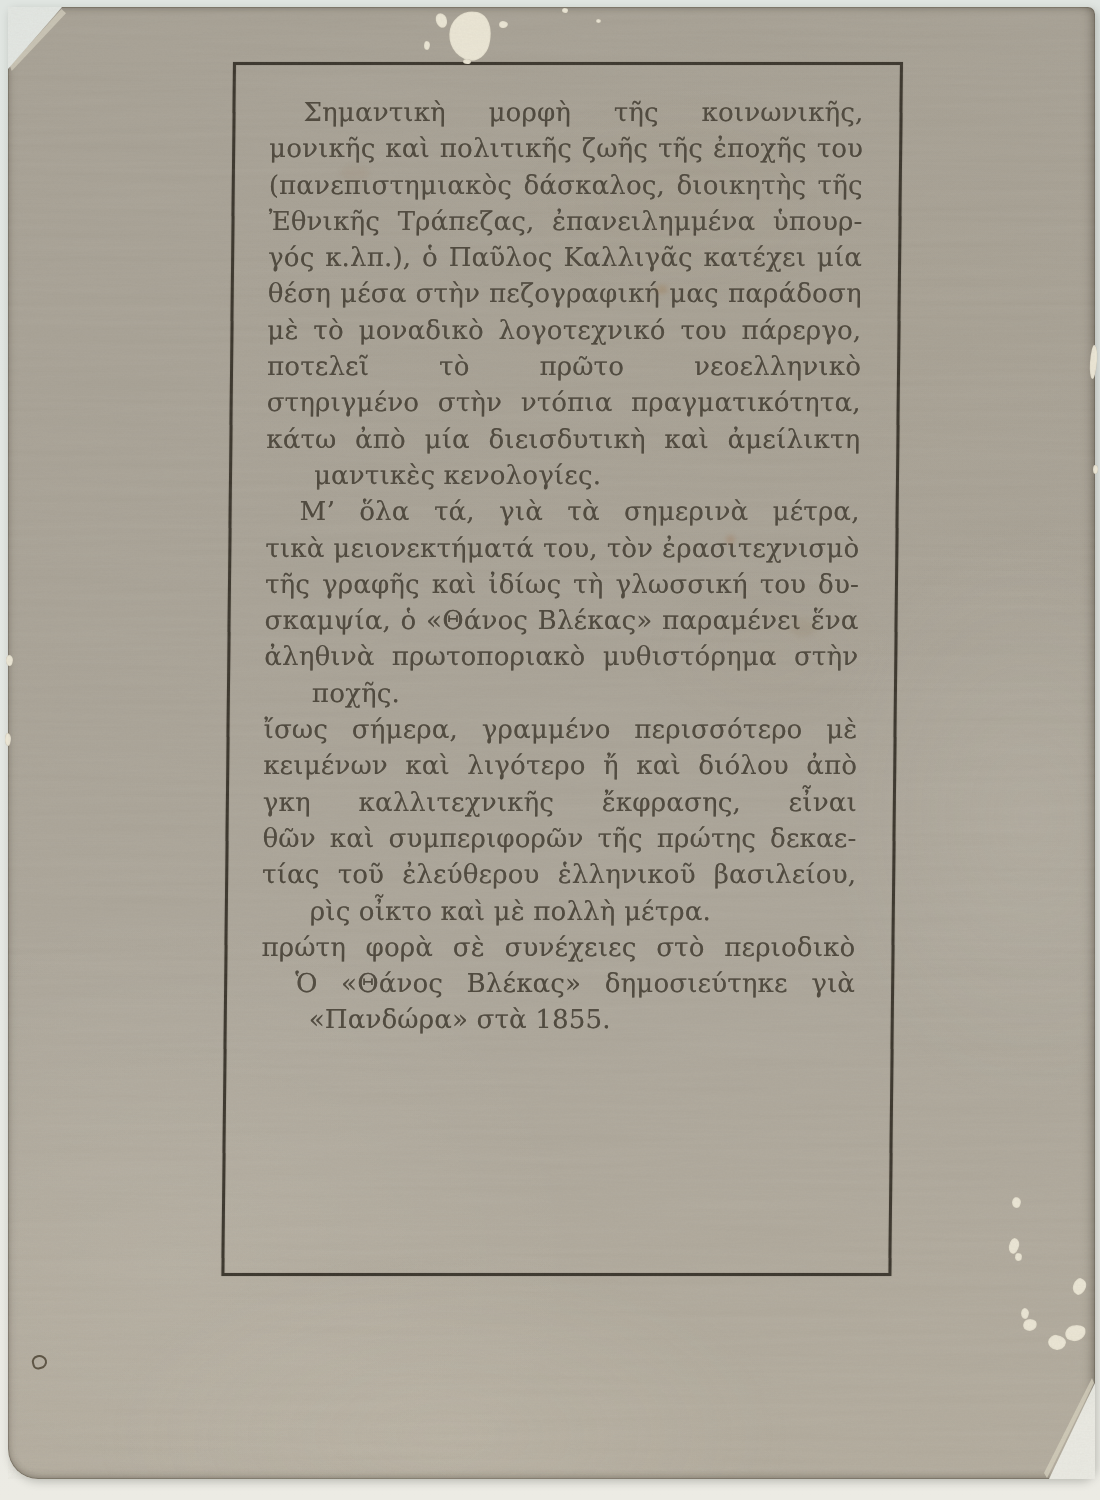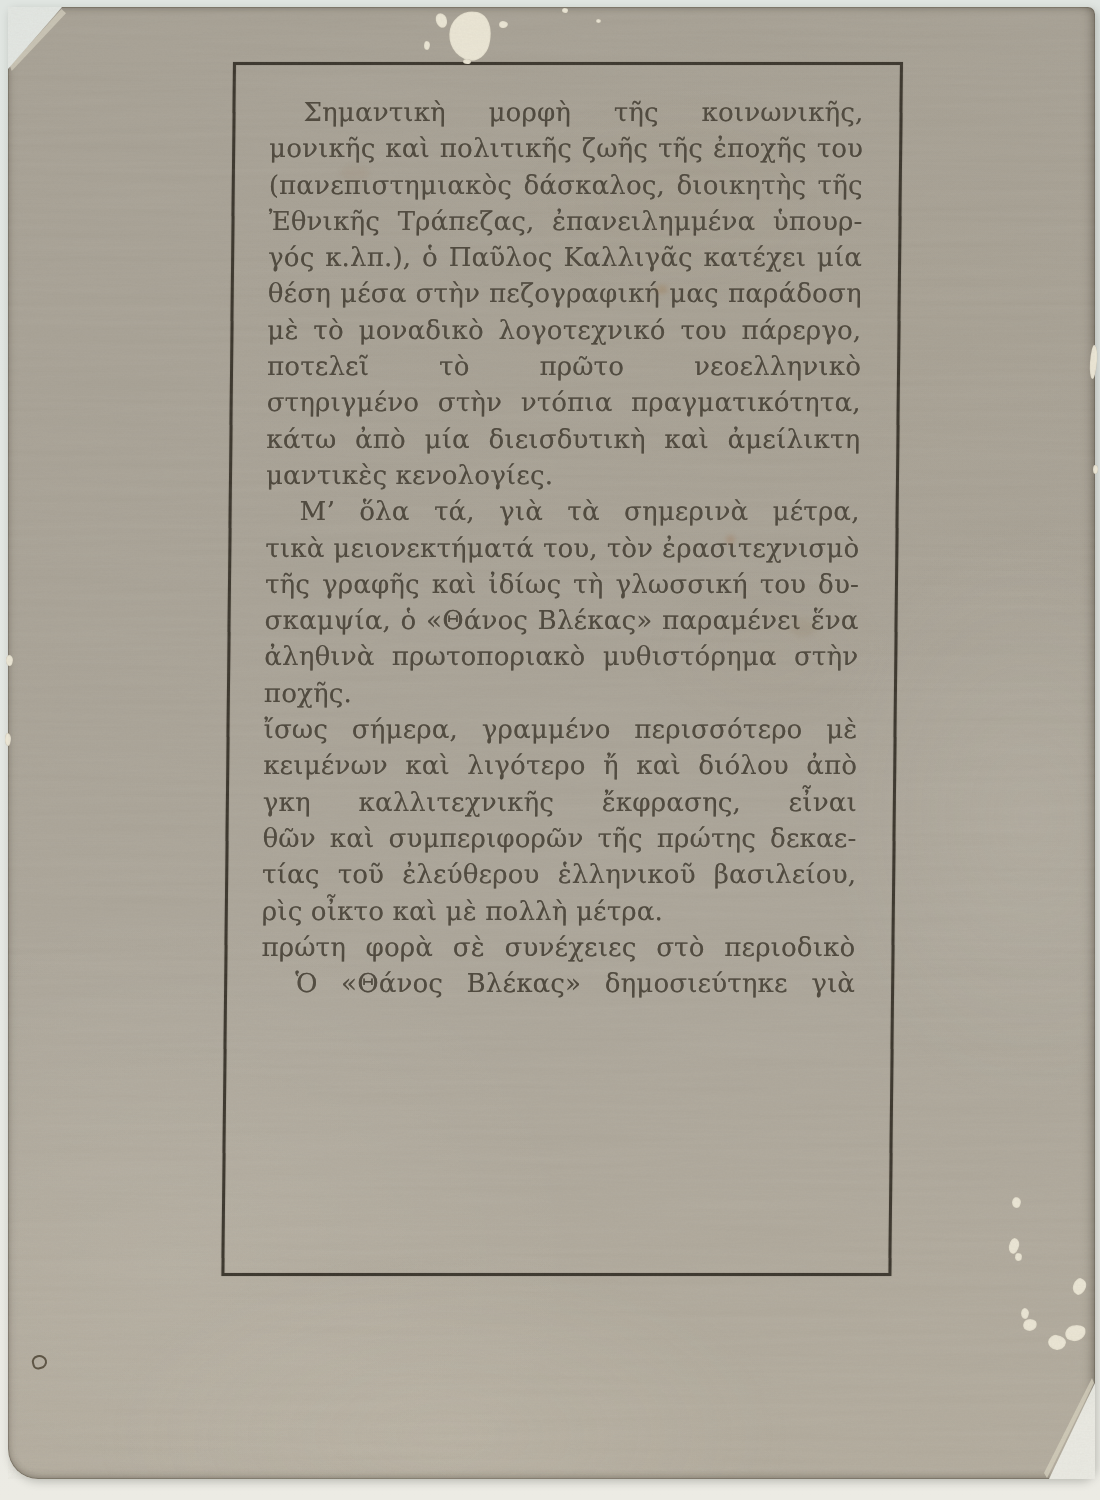--- a/index.html
+++ b/index.html
@@ -59,21 +59,21 @@
   .text-block{position:absolute;left:3px;top:3px;right:3px;bottom:3px;
     padding:29px 36px 18px 34px;}
   .line{
     font-size:26px;line-height:36.3px;height:36.3px;overflow:hidden;
     color:var(--ink);
     text-align:justify;text-align-last:justify;
     letter-spacing:.2px;
     text-shadow:0 0 .6px rgba(75,69,58,.55);
   }
   .line.para-start{text-indent:34px;}
-  .line.para-end{text-align-last:left;}
+  .line.para-end{text-align-last:left;margin-left:48px;}
   
   .chip{position:absolute;background:var(--chip);pointer-events:none;
     border-radius:45% 60% 50% 55%/55% 45% 60% 50%;
     box-shadow:0 0 1px rgba(120,112,95,.5) inset;}
   .stain{position:absolute;border-radius:50%;pointer-events:none;filter:blur(2px);}
   .inkmark{position:absolute;width:11px;height:10px;border:2px solid rgba(72,62,46,.85);
     border-radius:50% 60% 55% 45%;transform:rotate(-15deg);background:transparent;}
   .texture{position:absolute;left:0;top:0;pointer-events:none;}
 </style>
 </head>
@@ -110,20 +110,21 @@
           <div class="line">ἴσως σήμερα, γραμμένο περισσότερο μὲ πρό-</div>
           <div class="line">κειμένων καὶ λιγότερο ἤ καὶ διόλου ἀπὸ ἀνά-</div>
           <div class="line">γκη καλλιτεχνικῆς ἔκφρασης, εἶναι παράλλη-</div>
           <div class="line">θῶν καὶ συμπεριφορῶν τῆς πρώτης δεκαε-</div>
           <div class="line">τίας τοῦ ἐλεύθερου ἑλληνικοῦ βασιλείου, χω-</div>
           <div class="line para-end">ρὶς οἶκτο καὶ μὲ πολλὴ μέτρα.</div>
         </div>
         <div>
           <div class="line">πρώτη φορὰ σὲ συνέχειες στὸ περιοδικὸ</div>
           <div class="line para-start">Ὁ «Θάνος Βλέκας» δημοσιεύτηκε γιὰ</div>
+          <div class="line para-end">«Πανδώρα» στὰ 1855.</div>
         </div>
       </div>
   </div>
 
   <div class="chip" style="left:441px;top:4px;width:42px;height:49px;transform:rotate(14deg);border-radius:55% 45% 40% 62%/48% 58% 42% 55%;"></div>
   <div class="chip" style="left:428px;top:6px;width:11px;height:15px;transform:rotate(-20deg);"></div>
   <div class="chip" style="left:416px;top:34px;width:6px;height:9px;"></div>
   <div class="chip" style="left:491px;top:14px;width:9px;height:7px;"></div>
   <div class="chip" style="left:455px;top:52px;width:8px;height:5px;"></div>
   <div class="chip" style="left:554px;top:1px;width:6px;height:5px;"></div>

